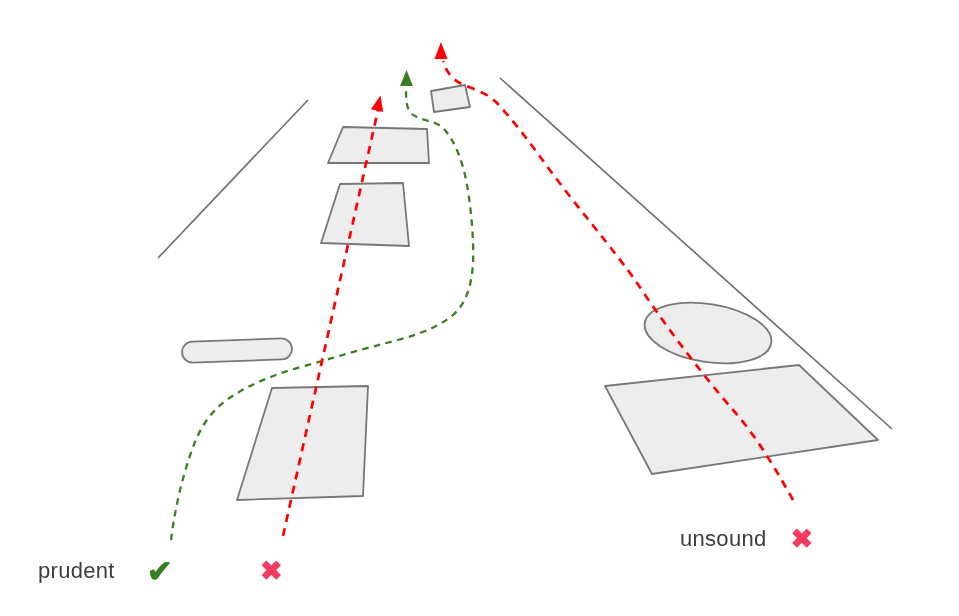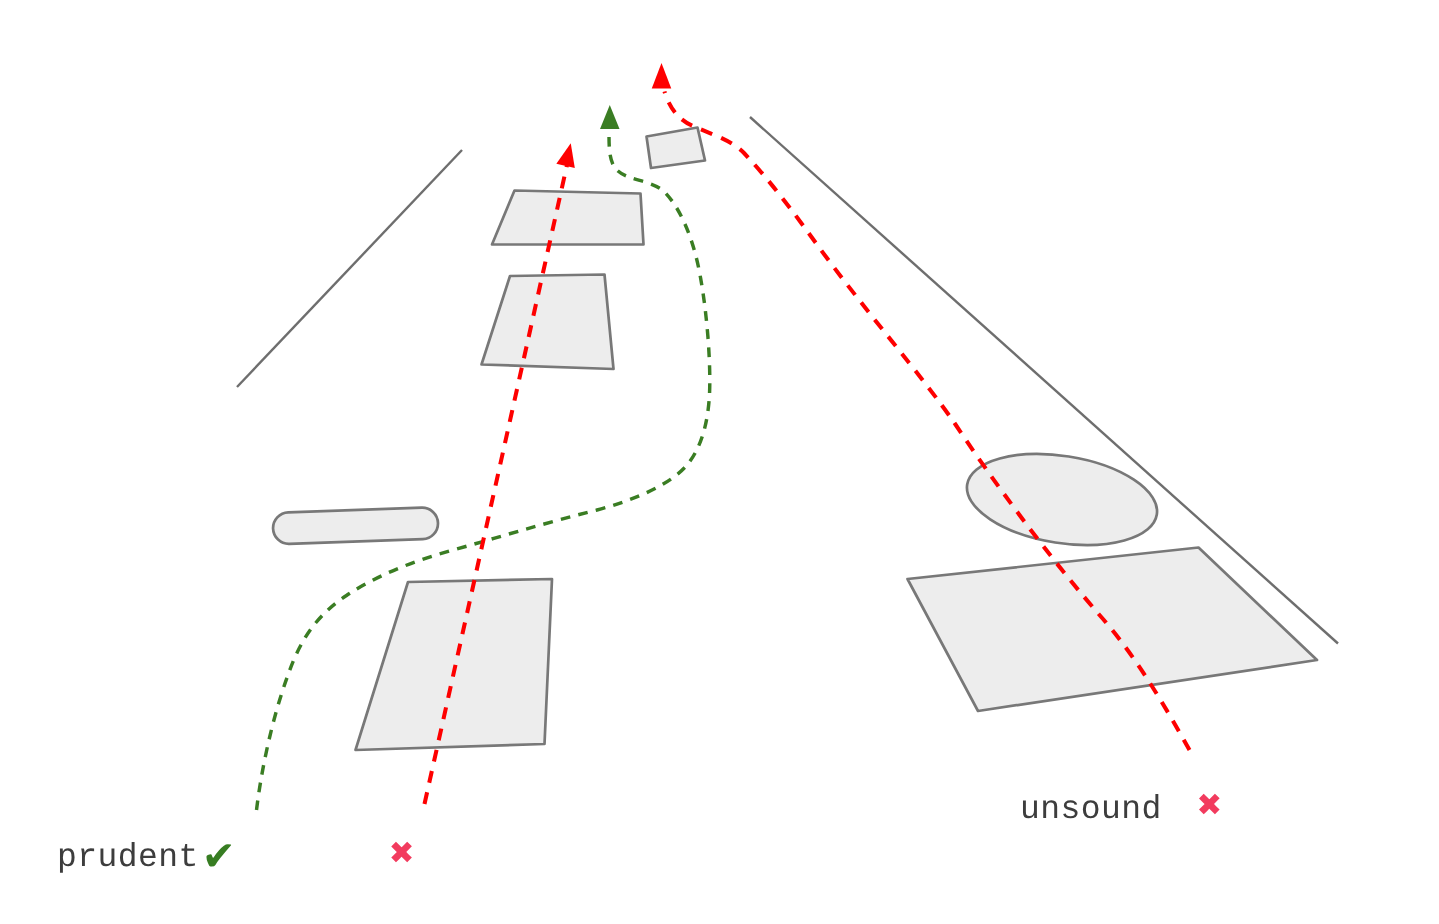--- a/index.html
+++ b/index.html
@@ -46,35 +46,34 @@
   .head-red   { fill: var(--c-erroneous_path); }
   .label-row {
     position: absolute;
     display: flex;
     align-items: center;
     height: 38px;
     color: var(--c-label_text);
     font-size: 22px;
     letter-spacing: 0.3px;
     white-space: nowrap;
-    font-family: Liberation Mono, monospace;
   }
   .glyph-check {
     color: var(--c-check);
     font-size: 31px;
     font-weight: bold;
     line-height: 1;
   }
   .glyph-cross {
     color: var(--c-cross);
     font-size: 27px;
     font-weight: bold;
     line-height: 1;
   }
-  .row-prudent   { left: 38px;  top: 552px; gap: 4px; }
+  .row-prudent   { left: 38px;  top: 552px; gap: 32px; }
   .row-erroneous { left: 260px; top: 552px; gap: 28px; }
   .row-unsound   { left: 680px; top: 520px; gap: 24px; }
 </style>
 </head>
 <body>
 
 <div class="canvas">
 
   <svg class="fig" width="959" height="616" viewBox="0 0 959 616">
 

